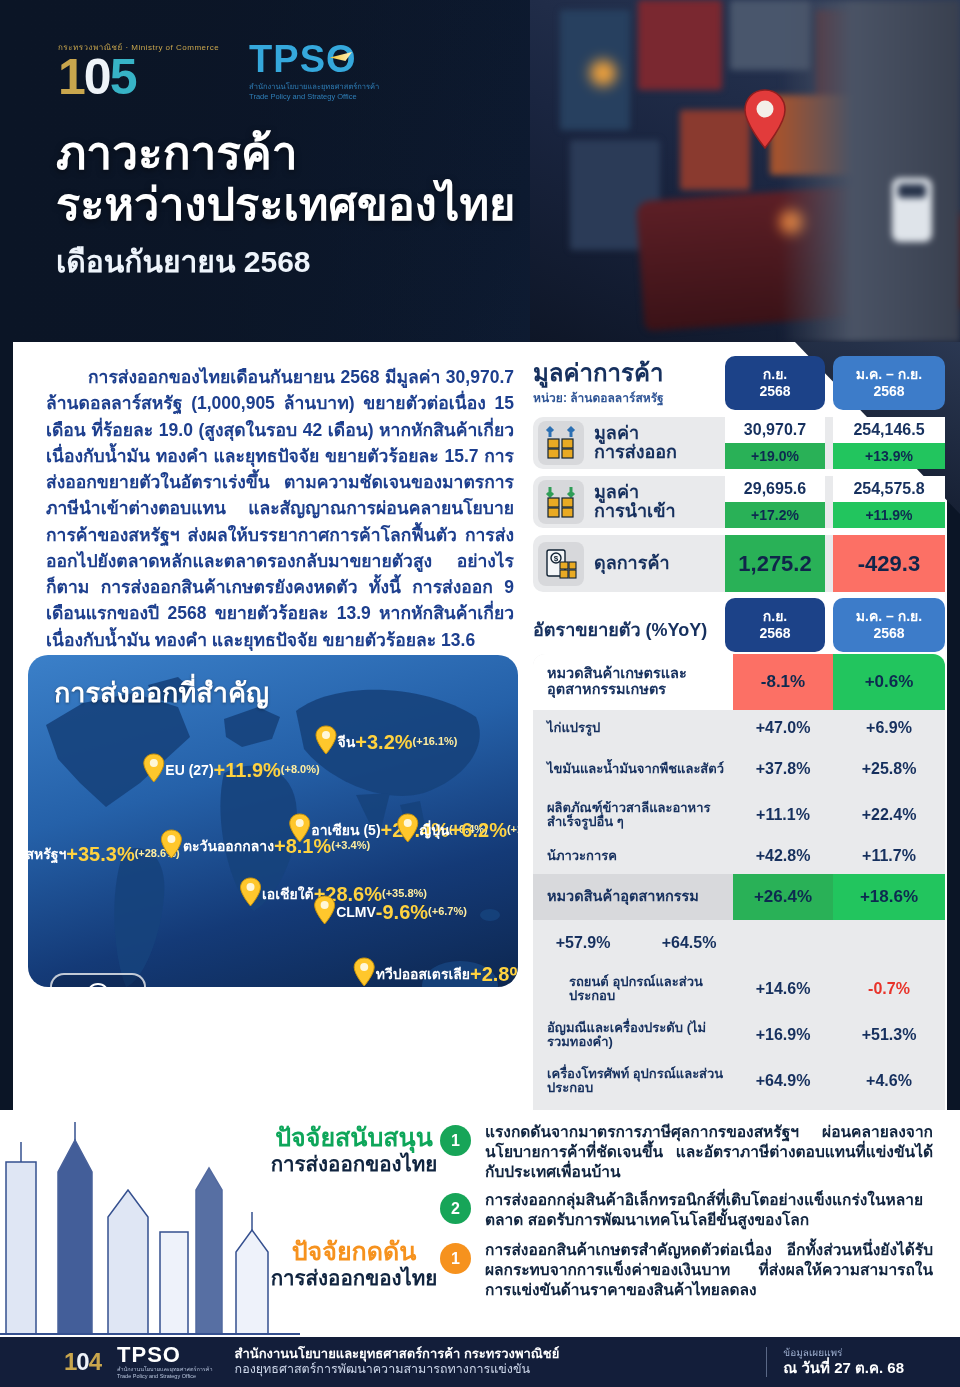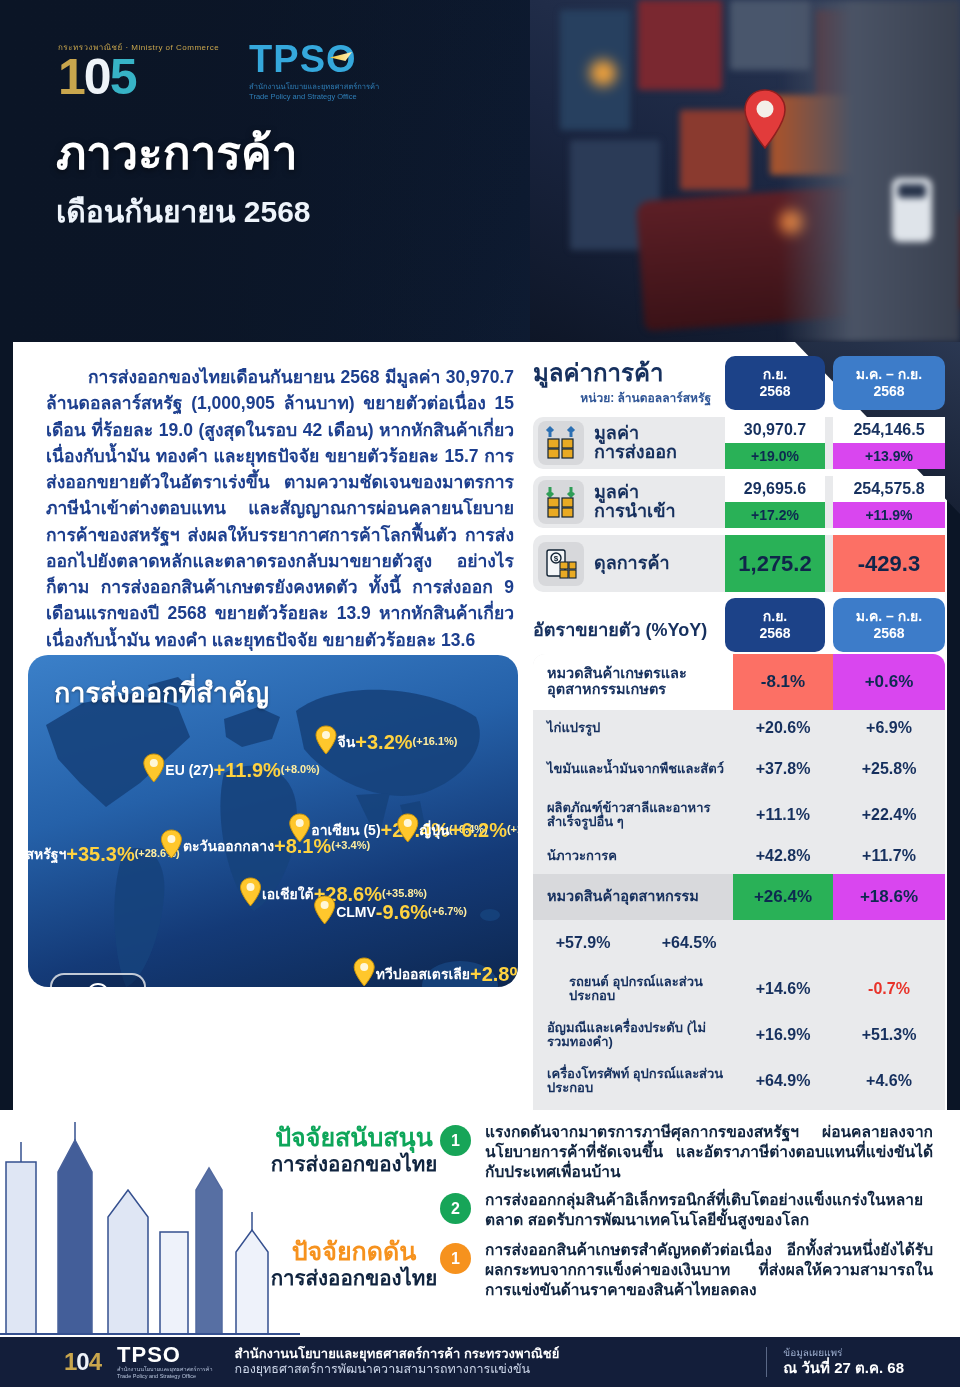--- a/index.html
+++ b/index.html
@@ -41,36 +41,36 @@
   .corner-photo{position:absolute;right:0;top:342px;width:165px;height:172px;background:linear-gradient(205deg,#2b3852,#0e1627);clip-path:polygon(0 0,100% 0,100% 100%);}
 
   
   .summary{position:absolute;left:46px;top:364px;width:468px;font-size:17.5px;font-weight:bold;color:#1d3f8e;line-height:1.5;text-align:justify;text-indent:2.4em;}
 
   
   .tv{position:absolute;left:533px;top:356px;width:412px;}
   .tv-head{display:flex;align-items:stretch;}
   .tv-titleblock{width:178px;}
   .tv-title{font-size:24px;font-weight:bold;color:#16305e;line-height:1.05;margin-top:4px;}
-  .tv-unit{font-size:12px;font-weight:600;color:#2f5596;margin-top:3px;text-align:right;}
+  .tv-unit{font-size:12px;font-weight:600;color:#2f5596;margin-top:3px;}
   .tabs{display:flex;gap:8px;margin-left:auto;}
   .tab{width:100px;height:54px;border-radius:10px;color:#fff;font-weight:bold;font-size:14px;line-height:1.25;display:flex;flex-direction:column;align-items:center;justify-content:center;text-align:center;}
   .tab.dark{background:#1c4288;}
   .tab.light{background:#3d7cc9;width:112px;}
   .tv-rows{margin-top:5px;}
   .tv-row{position:relative;display:flex;align-items:center;background:#e9eaec;border-radius:10px;margin-top:7px;height:52px;padding-left:5px;}
   .tv-row.tall{height:57px;}
   .icon-chip{width:46px;height:44px;background:#d7d8db;border-radius:8px;display:flex;align-items:center;justify-content:center;flex:0 0 auto;}
   .tv-label{font-size:18px;font-weight:bold;color:#16305e;line-height:1.05;padding-left:10px;}
   .tv-cols{margin-left:auto;display:flex;gap:8px;height:100%;}
   .tv-col{width:100px;display:flex;flex-direction:column;}
   .tv-col.w2{width:112px;}
   .tv-val{flex:1;background:#ffffff;display:flex;align-items:center;justify-content:center;font-size:16px;font-weight:bold;color:#16305e;}
   .tv-pct{flex:1;display:flex;align-items:center;justify-content:center;font-size:14px;font-weight:bold;color:#0d2a50;}
-  .bg-green{background:#29b157;} .bg-greenlight{background:#d946ef;} .bg-red{background:#fc7065;}
+  .bg-green{background:#29b157;} .bg-greenlight{background:#22c55e;} .bg-red{background:#fc7065;}
   .tv-big{height:100%;display:flex;align-items:center;justify-content:center;font-size:22px;font-weight:bold;color:#10254a;}
 
   
   .gt{position:absolute;left:533px;top:598px;width:412px;}
   .gt-head{display:flex;align-items:flex-end;}
   .gt-title{font-size:18px;font-weight:bold;color:#16305e;padding-bottom:8px;}
   .gt-panel{margin-top:2px;background:#e9eaec;border-radius:12px;overflow:hidden;}
   .gt-row{display:flex;align-items:stretch;}
   .gt-label{flex:1;display:flex;align-items:center;padding:2px 6px 2px 14px;font-size:13px;font-weight:600;color:#16305e;line-height:1.1;}
   .gt-c1{width:100px;display:flex;align-items:center;justify-content:center;font-size:16px;font-weight:bold;color:#16305e;}
@@ -161,20 +161,21 @@
         <div class="tpso-word"><span>TPS</span><span class="tpso-o"><span>O</span><span class="swoosh"></span></span></div>
         <div class="tpso-sub">
           <div>สำนักงานนโยบายและยุทธศาสตร์การค้า</div>
           <div>Trade Policy and Strategy Office</div>
         </div>
       </div>
     </div>
 
     <div class="hero-title">
       <div class="t1">ภาวะการค้า</div>
+      <div class="t2">ระหว่างประเทศของไทย</div>
       <div class="t3">เดือนกันยายน 2568</div>
     </div>
   </div>
 
   <div class="content-card"></div>
   <div class="side-strip left"></div>
   <div class="side-strip right"></div>
   <div class="corner-photo"></div>
 
   <div class="summary">การส่งออกของไทยเดือนกันยายน 2568 มีมูลค่า 30,970.7 ล้านดอลลาร์สหรัฐ (1,000,905 ล้านบาท) ขยายตัวต่อเนื่อง 15 เดือน ที่ร้อยละ 19.0 (สูงสุดในรอบ 42 เดือน) หากหักสินค้าเกี่ยวเนื่องกับน้ำมัน ทองคำ และยุทธปัจจัย ขยายตัวร้อยละ 15.7 การส่งออกขยายตัวในอัตราเร่งขึ้น ตามความชัดเจนของมาตรการภาษีนำเข้าต่างตอบแทน และสัญญาณการผ่อนคลายนโยบายการค้าของสหรัฐฯ ส่งผลให้บรรยากาศการค้าโลกฟื้นตัว การส่งออกไปยังตลาดหลักและตลาดรองกลับมาขยายตัวสูง อย่างไรก็ตาม การส่งออกสินค้าเกษตรยังคงหดตัว ทั้งนี้ การส่งออก 9 เดือนแรกของปี 2568 ขยายตัวร้อยละ 13.9 หากหักสินค้าเกี่ยวเนื่องกับน้ำมัน ทองคำ และยุทธปัจจัย ขยายตัวร้อยละ 13.6</div>
@@ -295,21 +296,21 @@
       </div>
     </div>
     <div class="gt-panel">
         <div class="gt-row agri" style="height: 56px;">
           <div class="gt-label" style="max-width: 186px;">หมวดสินค้าเกษตรและอุตสาหกรรมเกษตร</div>
           <div class="gt-c1 bg-red gt-cell-colored">-8.1%</div>
           <div class="gt-c2 bg-greenlight gt-cell-colored">+0.6%</div>
         </div>
         <div class="gt-row" style="height: 36px;">
           <div class="gt-label" style="max-width: 186px;">ไก่แปรรูป</div>
-          <div class="gt-c1">+20.6%</div>
+          <div class="gt-c1">+47.0%</div>
           <div class="gt-c2">+6.9%</div>
         </div>
         <div class="gt-row" style="height: 46px;">
           <div class="gt-label" style="max-width: 186px;">ไขมันและน้ำมันจากพืชและสัตว์</div>
           <div class="gt-c1">+37.8%</div>
           <div class="gt-c2">+25.8%</div>
         </div>
         <div class="gt-row" style="height: 46px;">
           <div class="gt-label" style="max-width: 186px;">ผลิตภัณฑ์ข้าวสาลีและอาหารสำเร็จรูปอื่น ๆ</div>
           <div class="gt-c1">+11.1%</div>

